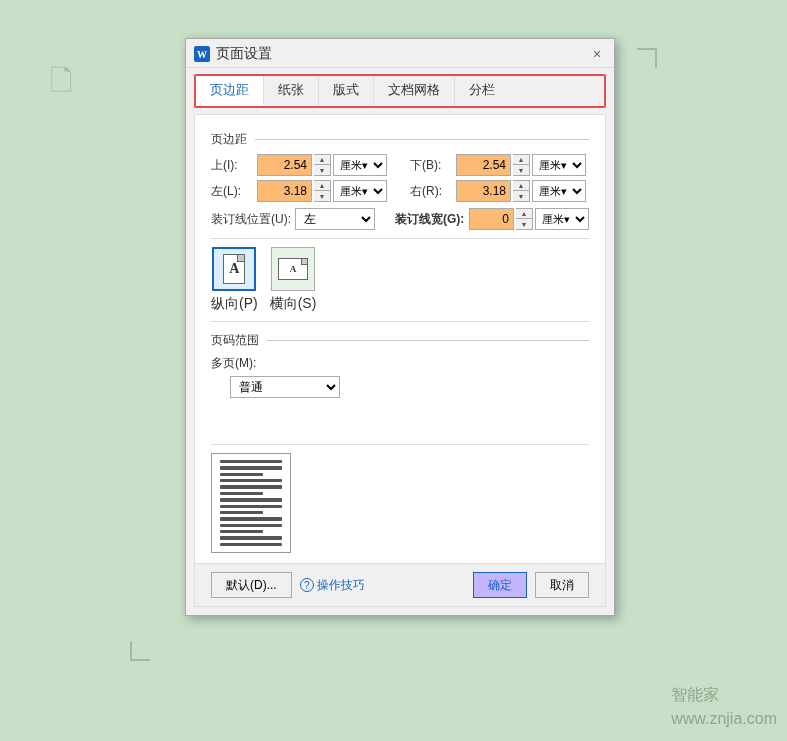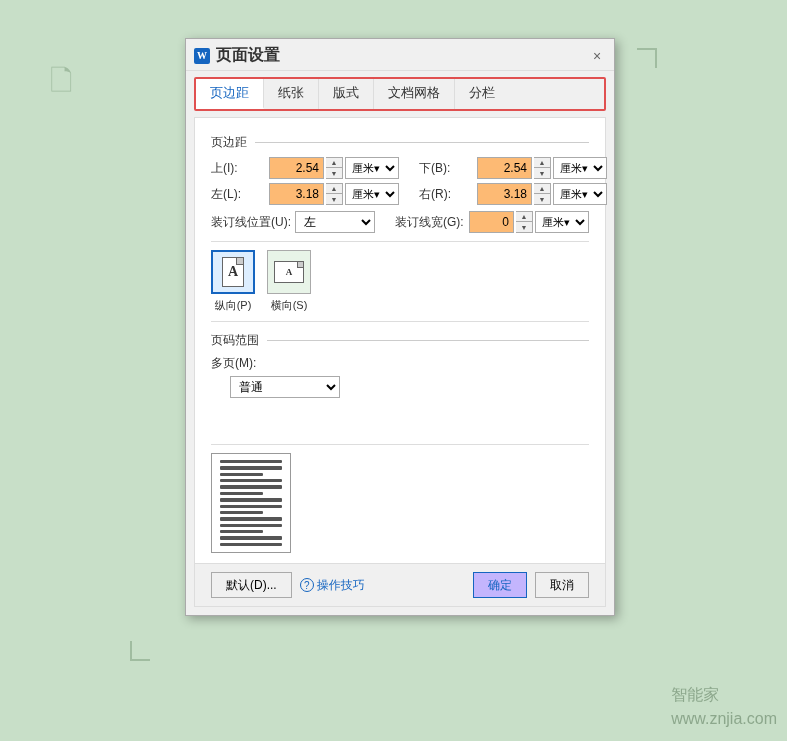--- a/index.html
+++ b/index.html
@@ -82,23 +82,22 @@
       color: white;
       font-size: 10px;
       font-weight: bold;
       display: flex;
       align-items: center;
       justify-content: center;
       border-radius: 2px;
       font-family: serif;
     }
     .title-text {
-      font-size: 16px;
+      font-size: 14px;
       color: #333;
-      font-weight: bold;
     }
     .close-btn {
       width: 18px;
       height: 18px;
       display: flex;
       align-items: center;
       justify-content: center;
       cursor: pointer;
       color: #666;
       font-size: 14px;
@@ -157,21 +156,21 @@
     
     .margin-grid {
       display: grid;
       grid-template-columns: 1fr 1fr;
       gap: 4px 20px;
       margin-bottom: 6px;
     }
     .field-row {
       display: flex;
       align-items: center;
-      gap: 20px;
+      gap: 8px;
     }
     .field-label {
       font-size: 12px;
       color: #333;
       min-width: 38px;
       white-space: nowrap;
     }
     .field-input-group {
       display: flex;
       align-items: center;
@@ -263,21 +262,21 @@
       display: flex;
       align-items: center;
       justify-content: center;
       position: relative;
     }
     .orient-icon.active {
       border: 2px solid #1565c0;
       background: #ddeeff;
     }
     .orient-label {
-      font-size: 11px;
+      font-size: 14px;
       color: #333;
     }
 
     
     .portrait-paper {
       width: 22px;
       height: 30px;
       background: white;
       border: 1px solid #666;
       display: flex;
@@ -536,21 +535,21 @@
     <div class="binding-row">
       <div class="binding-field">
         <span class="field-label" style="min-width:80px;">装订线位置(U):</span>
         <select class="dropdown-select">
           <option>左</option>
           <option>右</option>
           <option>上</option>
         </select>
       </div>
       <div class="binding-field">
-        <span class="field-label" style="min-width:70px;">装订线宽(G):</span>
+        <span class="field-label" style="min-width:70px;font-weight:bold;">装订线宽(G):</span>
         <div class="field-input-group">
           <input class="number-input" type="text" value="0" style="width: 45px;">
           <div class="spinner">
             <button class="spinner-btn">▲</button>
             <button class="spinner-btn">▼</button>
           </div>
           <select class="unit-select">
             <option>厘米▾</option>
           </select>
         </div>

